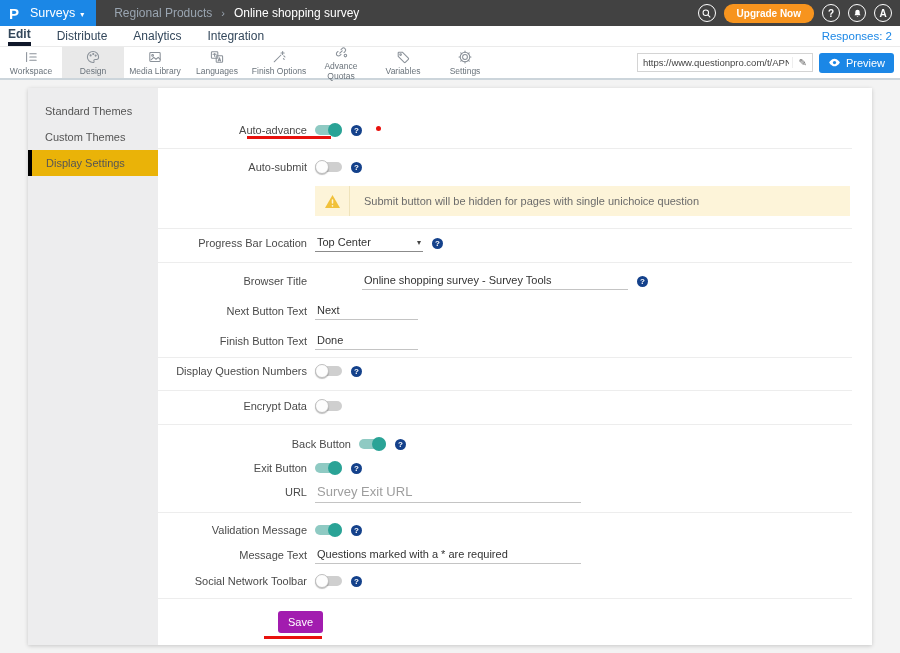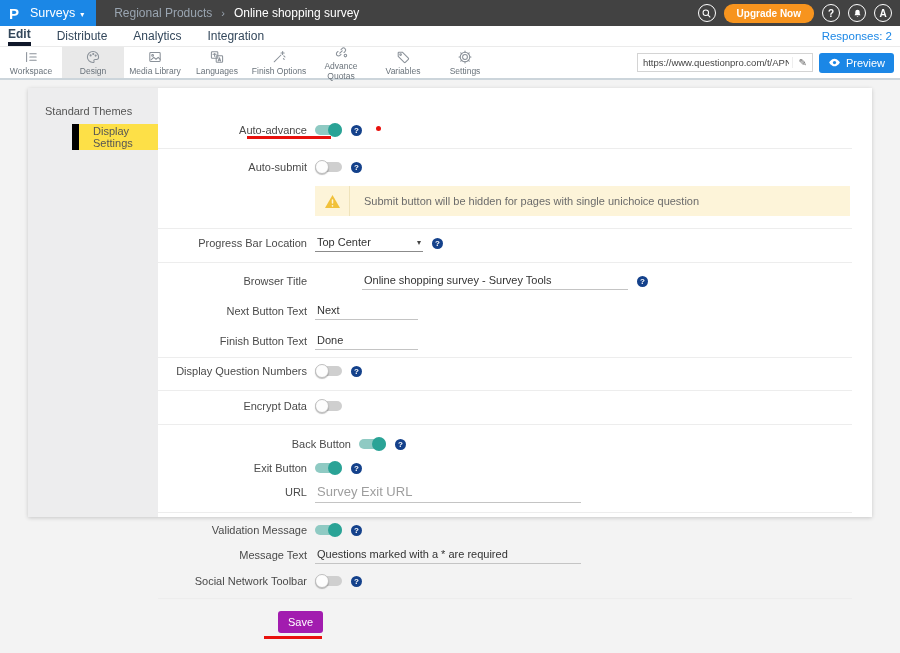--- a/index.html
+++ b/index.html
@@ -33,24 +33,24 @@
   .tool-icon { height:16px; display:flex; align-items:center; }
   .tool-icon svg { stroke:#8a9199; fill:none; stroke-width:1.3; stroke-linecap:round; stroke-linejoin:round; }
   .toolbar-right { margin-left:auto; display:flex; align-items:center; gap:6px; padding-right:6px; }
   .url-box { width:176px; height:19px; border:1px solid #d4d4d4; display:flex; align-items:center; background:#fff; }
   .url-input { border:none; outline:none; flex:1; font-size:9.5px; color:#444; padding:0 3px 0 5px; font-family:inherit; min-width:0; }
   .pencil-btn { font-size:10px; color:#666; padding:0 5px; cursor:pointer; border-left:1px solid #eee; }
   .preview-btn { background:#1b87e6; color:#fff; border:none; font-size:11px; padding:4px 9px; border-radius:3px; display:flex; gap:5px; align-items:center; cursor:pointer; font-family:inherit; }
 
   
   .page { height:573px; }
-  .card { margin:8px 0 0 28px; width:844px; height:429px; display:flex; background:#fff; box-shadow:0 1px 4px rgba(0,0,0,.18); }
+  .card { margin:8px 0 0 28px; width:844px; height:557px; display:flex; background:#fff; box-shadow:0 1px 4px rgba(0,0,0,.18); }
   .sidebar { width:130px; background:#ededee; padding-top:10px; flex:none; }
   .side-item { height:26px; display:flex; align-items:center; padding-left:14px; font-size:11px; color:#555; border-left:3px solid transparent; cursor:pointer; }
-  .side-item.active { background:#fde047; border-left:7px solid #000000;margin-left:44px; }
+  .side-item.active { background:#eab308; border-left:4px solid #000000; }
 
   .main { flex:1; position:relative; font-size:11px; }
   .row { position:absolute; left:0; height:22px; display:flex; align-items:center; }
   .row-label { width:149px; text-align:right; color:#4a4a4a; flex:none; }
   .controls { margin-left:8px; display:flex; align-items:center; gap:9px; }
 
   .divider { position:absolute; left:0; right:20px; border-top:1px solid #ededed; }
 
   
   .switch { width:27px; height:14px; position:relative; cursor:pointer; flex:none; }
@@ -237,20 +237,21 @@
       <span>Preview</span>
     </button>
   </div>
 </div>
 
 <div class="page">
   <div class="card">
 
     <div class="sidebar">
       <div class="side-item">Standard Themes</div>
+      <div class="side-item">Custom Themes</div>
       <div class="side-item active">Display Settings</div>
     </div>
 
     <div class="main">
 
       <div class="row" style="top:31px;">
         <span class="row-label">Auto-advance</span>
         <span class="controls">
           <span class="switch on">
               <span class="track"></span>

